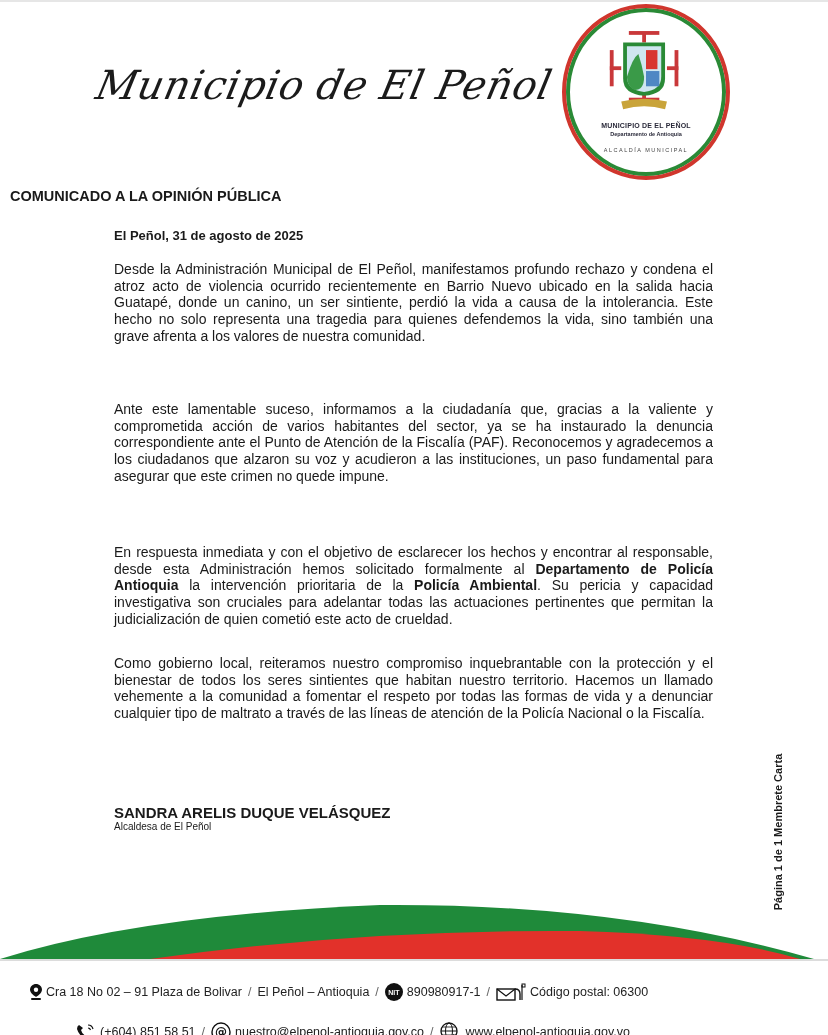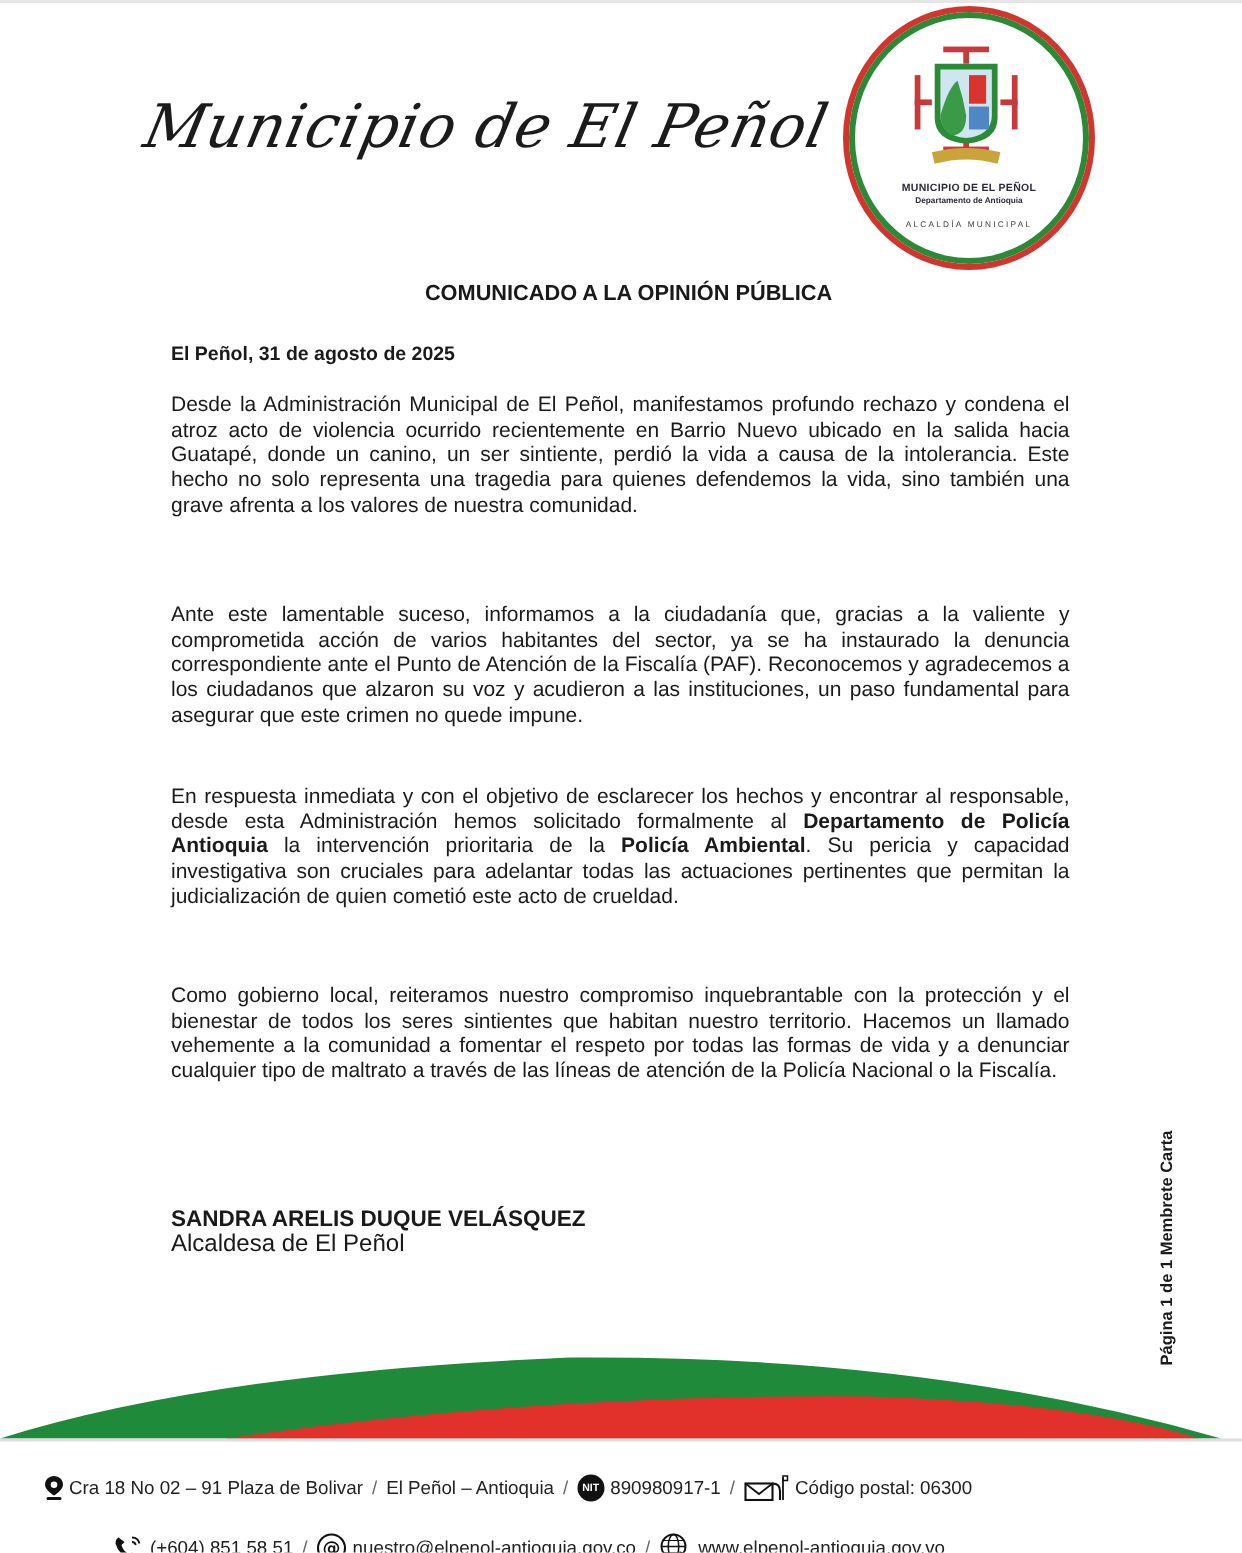--- a/index.html
+++ b/index.html
@@ -20,37 +20,37 @@
     border-radius: 50%; border: 4px solid #d0362d;
     box-shadow: inset 0 0 0 4px #2a8a36;
     background: #fff;
   }
   .seal-inner { position: absolute; left: 0; top: 0; width: 100%; height: 100%; }
   .seal-text1 { position: absolute; top: 114px; width: 100%; text-align: center; font-size: 7px; font-weight: bold; color: #2a2a3a; letter-spacing: 0.2px; }
   .seal-text2 { position: absolute; top: 123px; width: 100%; text-align: center; font-size: 5.5px; font-weight: bold; color: #2a2a3a; }
   .seal-text3 { position: absolute; top: 139px; width: 100%; text-align: center; font-size: 5.5px; color: #444; letter-spacing: 1.5px; }
 
   .doc-title {
-    position: absolute; left: 0; top: 188px; width: 828px; text-align: center;
+    position: absolute; left: 0; top: 188px; width: 828px; text-align: left;
     font-size: 14.5px; font-weight: bold; color: #1a1a1a; padding-left: 10px;
   }
   .dateline { position: absolute; left: 114px; top: 228px; font-size: 13px; font-weight: bold; }
 
   .para {
     position: absolute; left: 114px; width: 599px;
     font-size: 14px; line-height: 16.7px; text-align: justify; color: #1a1a1a;
   }
   .p1 { top: 261px; }
   .p2 { top: 391px; margin-top: 10px; }
-  .p3 { top: 522px; }
+  .p3 { top: 544px; }
   .p4 { top: 655px; }
   .para b { font-weight: bold; }
 
   .signer-name { position: absolute; left: 114px; top: 804px; font-size: 15px; font-weight: bold; }
-  .signer-role { position: absolute; left: 114px; top: 821px; font-size: 16px; }
+  .signer-role { position: absolute; left: 114px; top: 821px; font-size: 10px; }
 
   .side-label {
     position: absolute; left: 778px; top: 832px;
     transform: translate(-50%, -50%) rotate(-90deg);
     font-size: 11px; font-weight: bold; white-space: nowrap; color: #1a1a1a;
   }
 
   .wave { position: absolute; left: 0; top: 895px; width: 828px; height: 70px; }
 
   .footer-line { position: absolute; left: 28px; font-size: 12.5px; color: #222; white-space: nowrap; display: flex; align-items: center; gap: 4px; }

